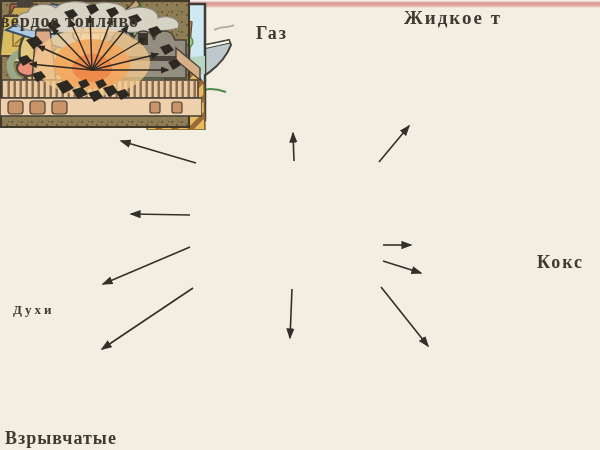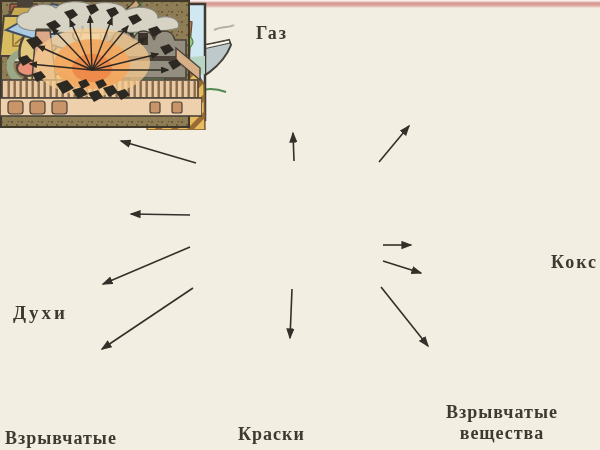--- a/index.html
+++ b/index.html
@@ -7,22 +7,22 @@
           font-family:"Liberation Serif",serif;}
   .top-edge{position:absolute;top:0;left:0;right:0;height:8px;
             background:linear-gradient(to bottom,#ffffff 0%,#d4958c 40%,#e3b0a8 75%,#f2eee2 100%);}
   .fig{position:absolute;}
   .fig svg{display:block;}
   .arrows{position:absolute;left:0;top:0;z-index:30;pointer-events:none;}
   .lbl{position:absolute;z-index:40;font-weight:bold;color:#3f3a31;font-size:18px;
        letter-spacing:1px;white-space:nowrap;}
   .lbl-gas{letter-spacing:2px;text-align:right;}
   .lbl-liquid{font-size:19px;letter-spacing:2px;}
-  .lbl-perfume{font-size:19px;letter-spacing:3px;font-family:Liberation Serif, serif;}
-  .lbl-coke{letter-spacing:2px;margin-left:14px;}
+  .lbl-perfume{font-size:13px;letter-spacing:3px;font-family:Liberation Serif, serif;}
+  .lbl-coke{letter-spacing:2px;}
   .lbl-expl{width:158px;text-align:center;white-space:normal;line-height:21px;}
 </style>
 </head>
 <body>
 
 <div class="canvas">
   <div class="top-edge"></div>
 
   <div class="fig" style="left:0;top:27;">
     <svg width="235" height="122" viewBox="0 0 235 122">
@@ -338,19 +338,19 @@
       <line x1="190" y1="215" x2="131" y2="214"></line>
       <line x1="190" y1="247" x2="103" y2="284"></line>
       <line x1="193" y1="288" x2="102" y2="349"></line>
       <line x1="292" y1="289" x2="290" y2="338"></line>
       <line x1="381" y1="287" x2="428" y2="346"></line>
       <line x1="383" y1="261" x2="421" y2="273"></line>
       <line x1="383" y1="245" x2="411" y2="245"></line>
     </g>
   </svg>
 
+  <span class="lbl" style="left:0;top:11px;">вёрдое топливо</span>
   <span class="lbl lbl-gas" style="left:256px;top:23px;">Газ</span>
+  <span class="lbl lbl-liquid" style="left:404px;top:7px;">Жидкое т</span>
   <span class="lbl lbl-perfume" style="left:13px;top:302px;">Духи</span>
   <span class="lbl" style="left:5px;top:428px;">Взрывчатые</span>
-  <span class="lbl" style="left:238px;top:424px;">Краски</span>
   <span class="lbl lbl-coke" style="left:537px;top:252px;">Кокс</span>
-  <span class="lbl lbl-expl" style="left:423px;top:402px;">Взрывчатые вещества</span>
 </div>
 
 </body></html>

